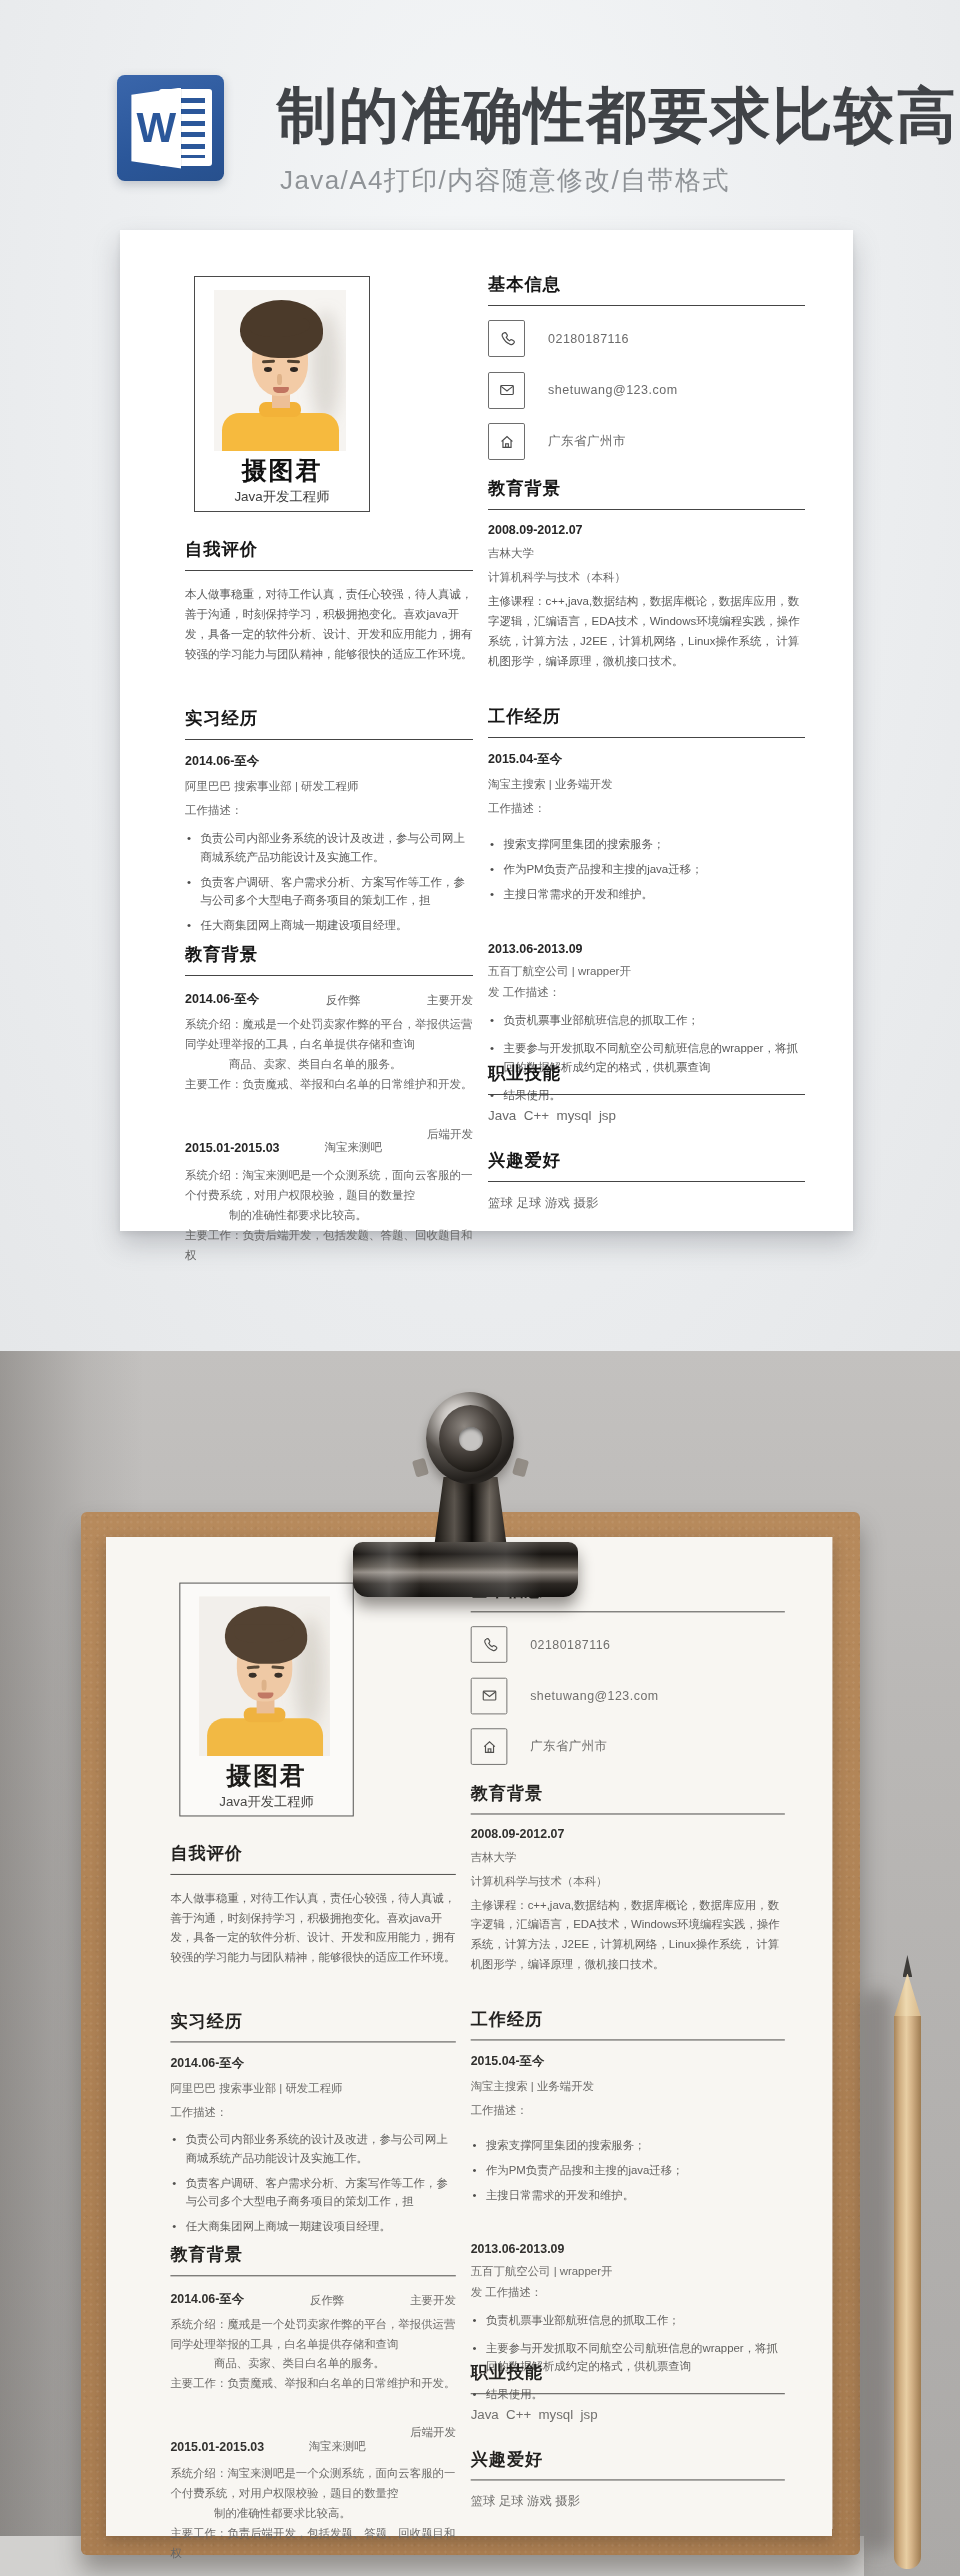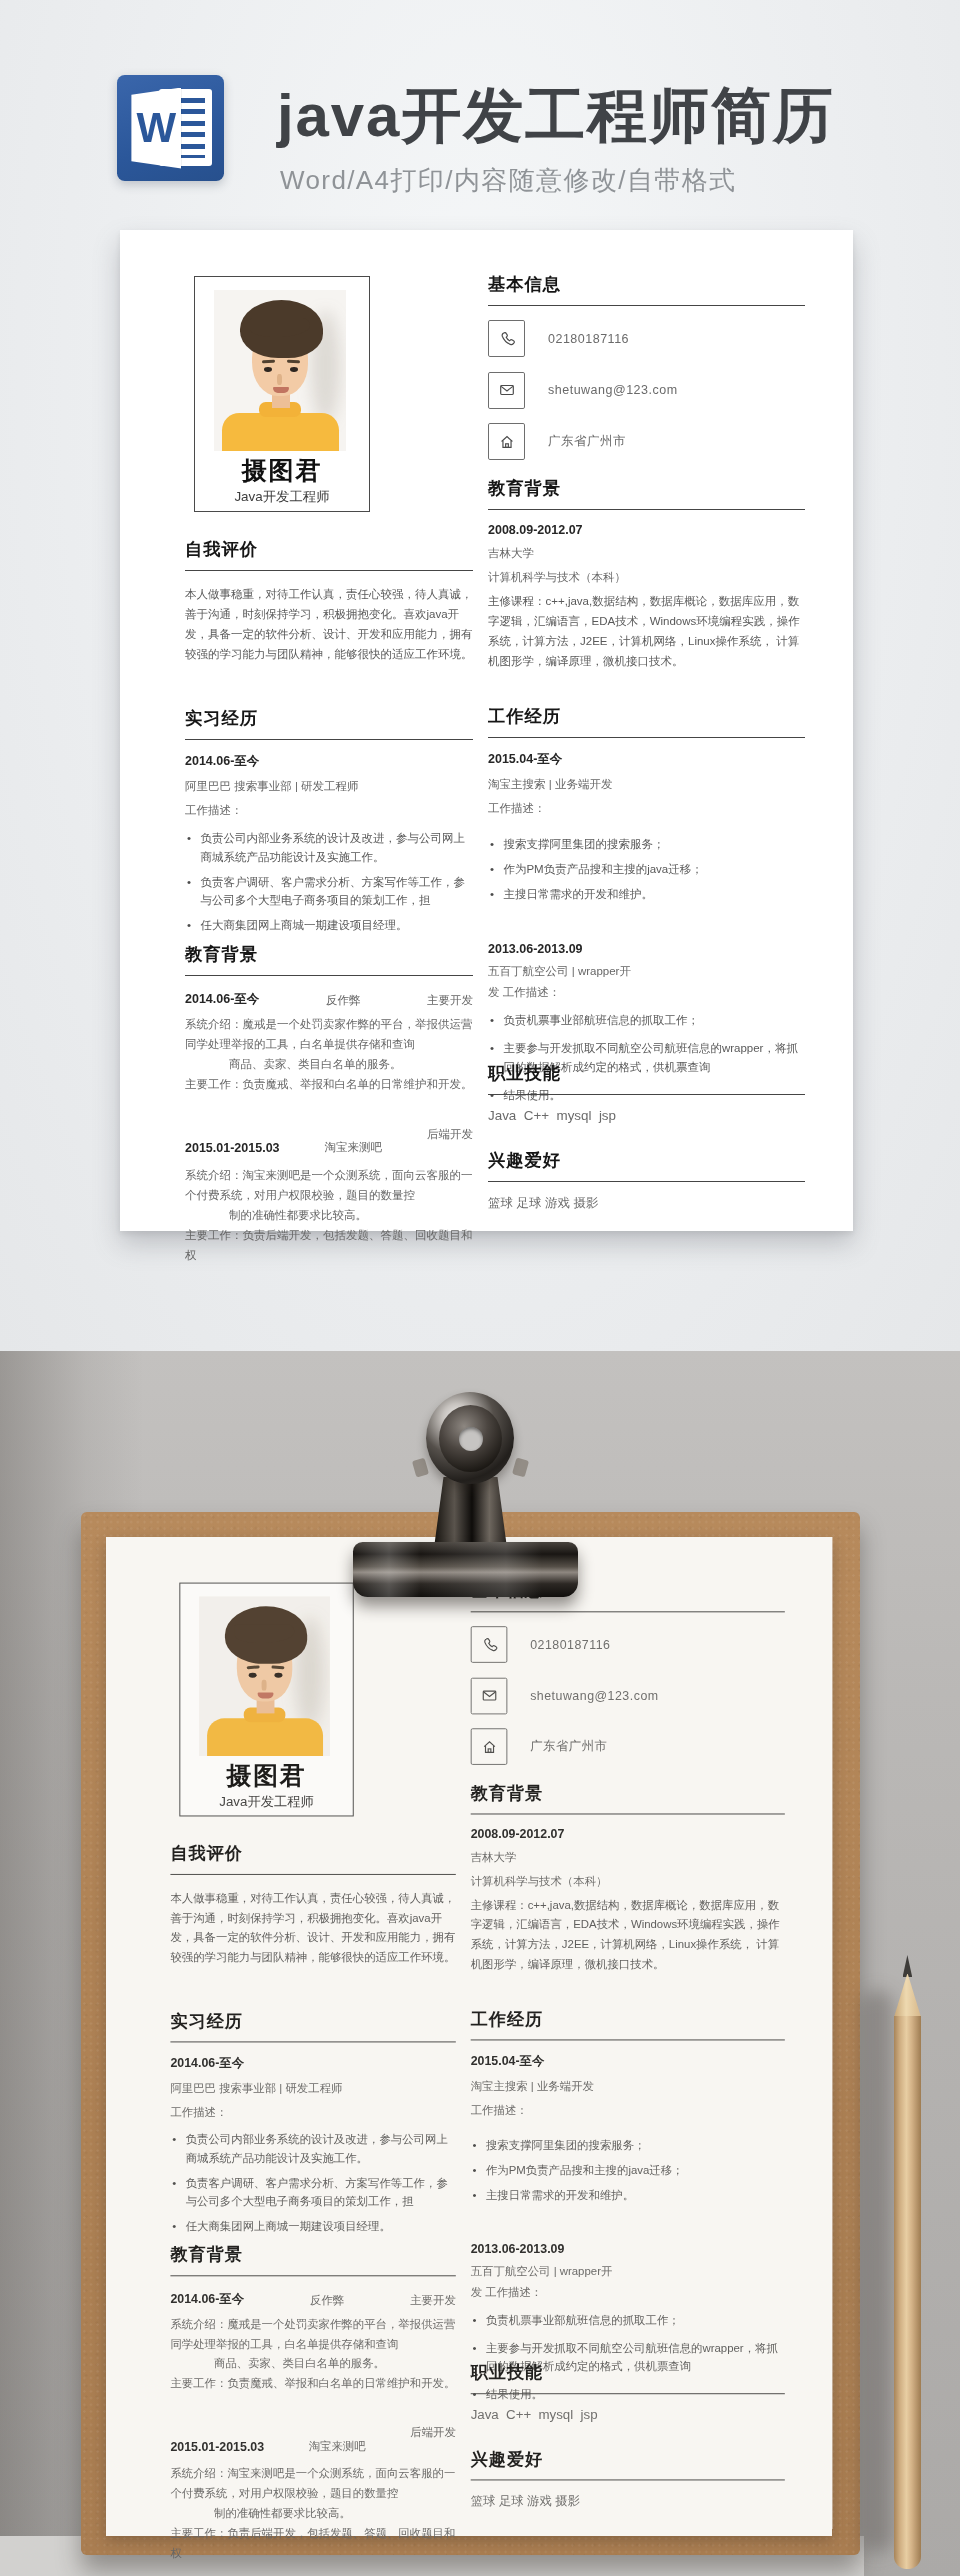--- a/index.html
+++ b/index.html
@@ -174,22 +174,22 @@
 
 <div class="hero">
   <div class="word-icon">
     <div class="doc">
       <div class="doc-lines"></div>
     </div>
     <div class="flap">
       <span>W</span>
     </div>
   </div>
-  <div class="hero-title">java开发工程师简历</div>
-  <div class="hero-subtitle">Word/A4打印/内容随意修改/自带格式</div>
+  <div class="hero-title">制的准确性都要求比较高</div>
+  <div class="hero-subtitle">Java/A4打印/内容随意修改/自带格式</div>
 
   <div class="sheet1">
     <div class="resume-sheet">
   <div class="profile-card">
     <div class="photo">
       <div class="head-shadow"></div>
       <div class="sweater"></div>
       <div class="collar"></div>
       <div class="neck"></div>
       <div class="face"></div>

